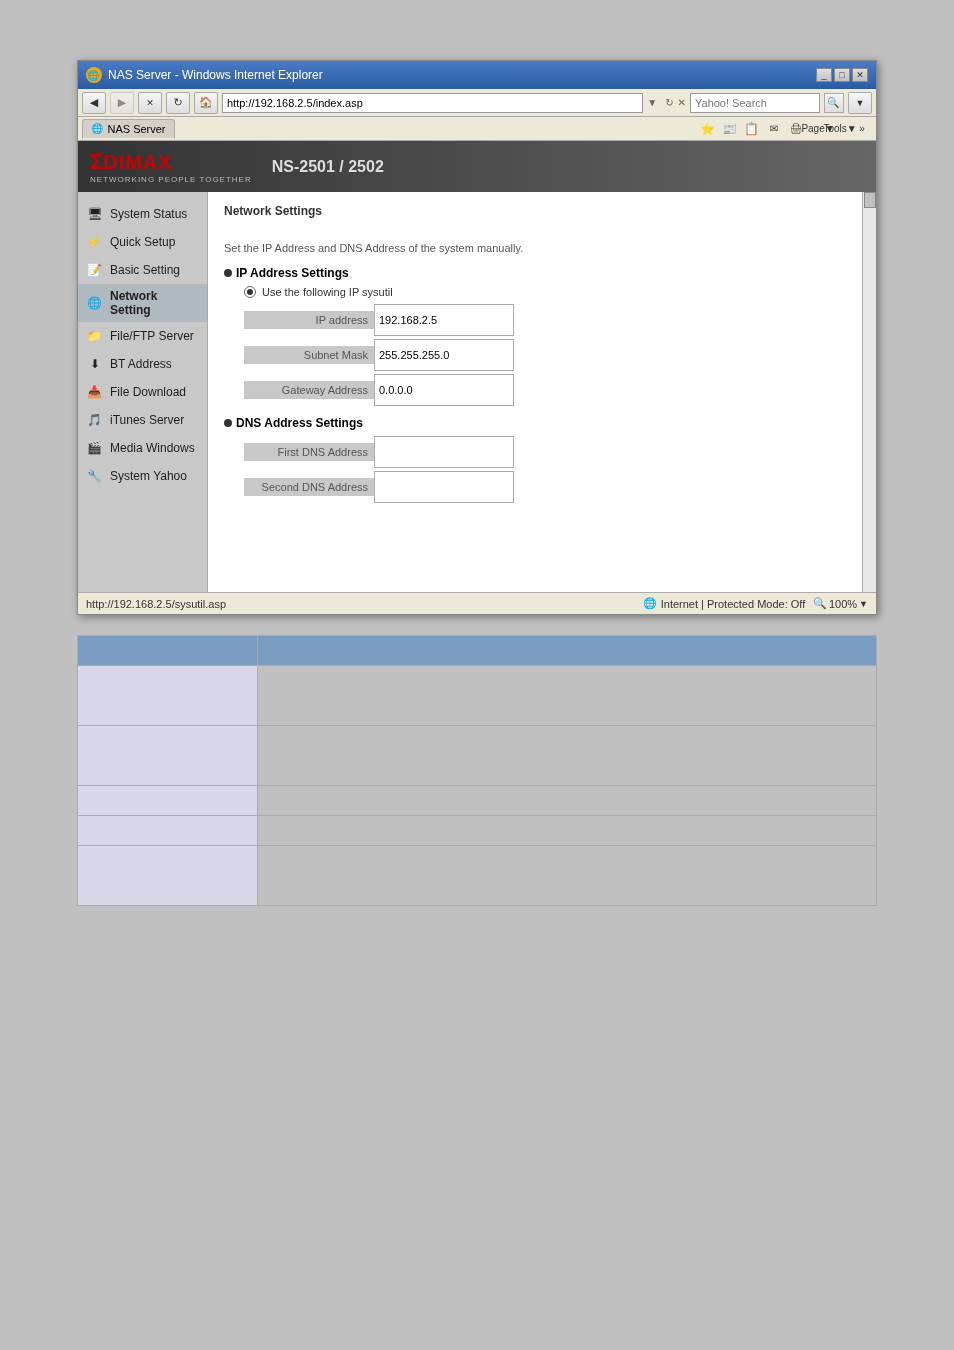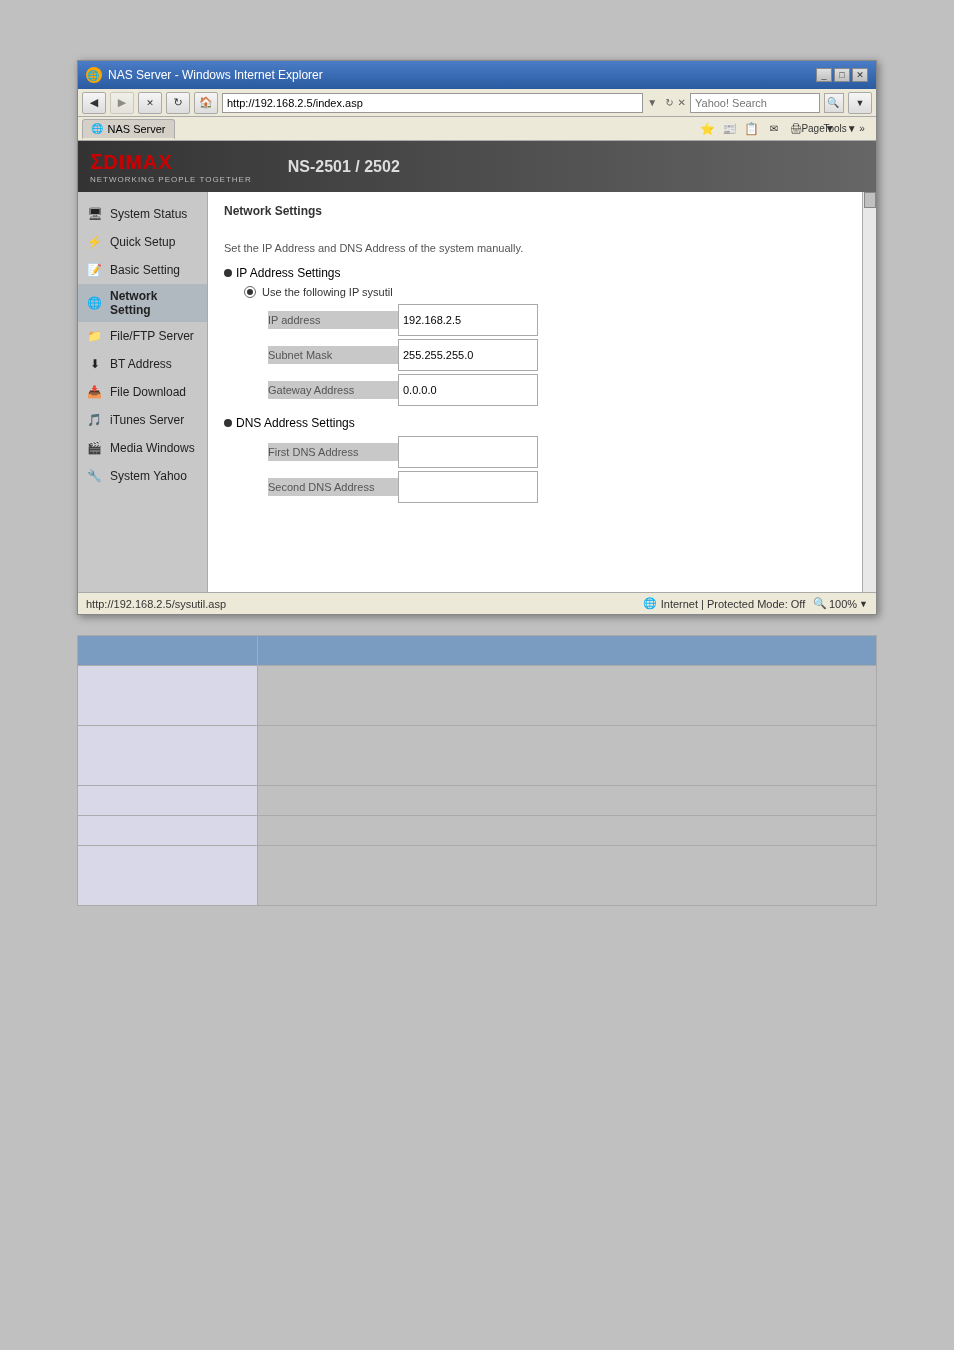--- a/index.html
+++ b/index.html
@@ -153,21 +153,21 @@
     }
     .logo-sub {
       font-size: 8px;
       color: #bbb;
       letter-spacing: 1px;
     }
     .model-name {
       color: #ddd;
       font-size: 16px;
       font-weight: bold;
-      margin-left: 36px;
+      margin-left: 20px;
     }
 
     
     .sidebar {
       width: 130px;
       background: #c8c8c8;
       border-right: 1px solid #aaa;
       padding: 8px 0;
       flex-shrink: 0;
     }
@@ -207,21 +207,21 @@
       color: #333;
       margin-bottom: 24px;
     }
     .page-desc {
       font-size: 11px;
       color: #555;
       margin-bottom: 12px;
     }
 
     .section-title {
-      font-weight: normal;
+      font-weight: bold;
       font-size: 12px;
       margin: 10px 0 6px 0;
       display: flex;
       align-items: center;
       gap: 4px;
     }
     .bullet {
       width: 8px;
       height: 8px;
       background: #333;
@@ -263,27 +263,27 @@
     .form-table {
       margin: 6px 0 6px 20px;
     }
     .form-row {
       display: flex;
       align-items: center;
       margin: 3px 0;
     }
     .form-label {
       width: 130px;
+      text-align: right;
       padding-right: 6px;
       font-size: 11px;
       color: #555;
       background: #c8c8c8;
       padding: 3px 6px 3px 0;
       font-weight: normal;
-      margin-left: 24px;
     }
     .form-input {
       width: 140px;
       height: 32px;
       border: 1px solid #aaa;
       padding: 2px 4px;
       font-size: 11px;
       background: white;
     }
 

